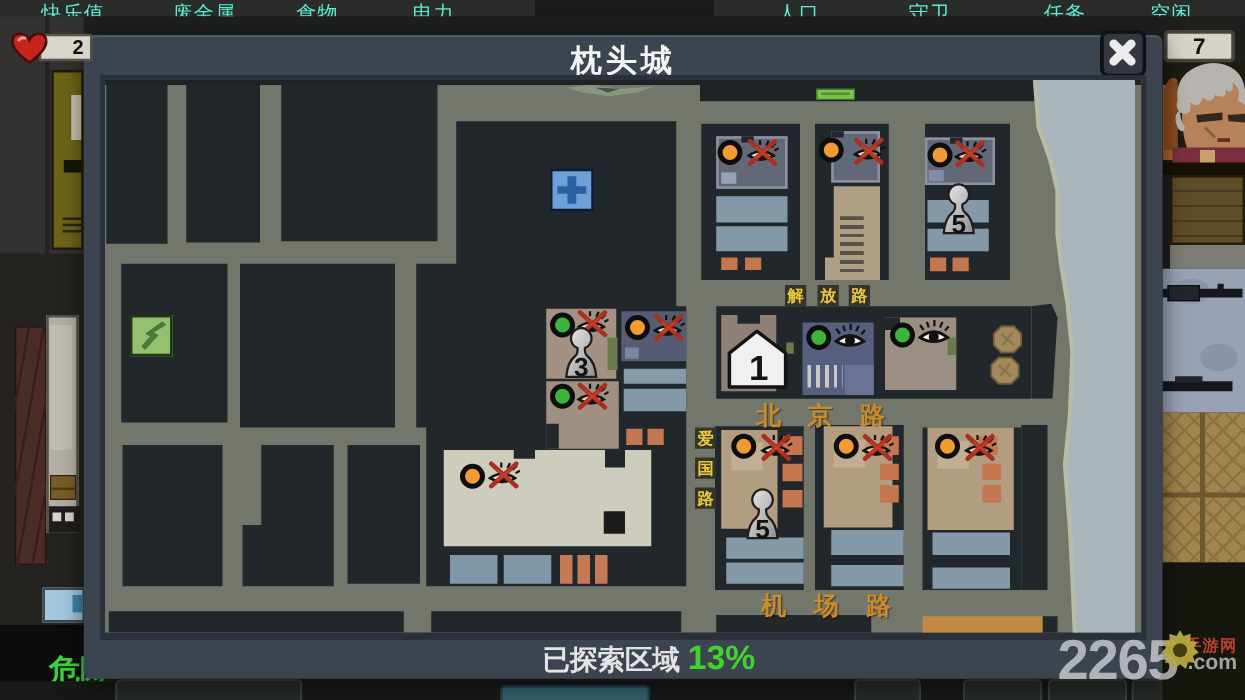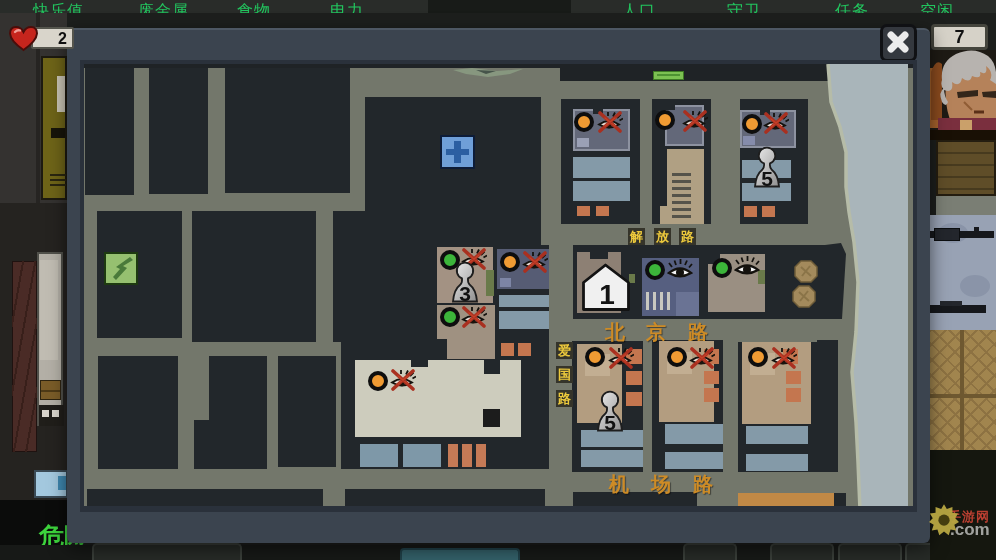--- a/index.html
+++ b/index.html
@@ -8,21 +8,21 @@
 .abs{position:absolute}
 .blk{position:absolute;background:#22272b}
 .dot{position:absolute;border-radius:50%;border:4.5px solid #0e0e0e;box-sizing:border-box;width:20px;height:20px;z-index:6}
 #map svg.ic{z-index:6}
 .dg{background:#3cb53a}
 .do{background:#f09b33}
 .rsq{position:absolute;background:#c4764f}
 .brect{position:absolute;background:#849aa8}
 .tile{position:absolute;width:17px;height:17px;background:#35342a;color:#ecc93c;font:bold 13px/17px "Liberation Sans",sans-serif;text-align:center}
 .bigch{position:absolute;color:#cd8b26;font:bold 20px "Liberation Sans",sans-serif;text-shadow:1px 1px 1px rgba(0,0,0,.45)}
-.tabt{position:absolute;color:#22c55e;font:16px "Liberation Sans",sans-serif;top:1px;letter-spacing:1px}
+.tabt{position:absolute;color:#5eead4;font:16px "Liberation Sans",sans-serif;top:1px;letter-spacing:1px}
 </style>
 </head>
 <body>
 <div id="screen">
 <svg width="0" height="0" style="position:absolute">
       <defs>
 <linearGradient id="pg" x1="0" y1="0" x2="1" y2="1">
           <stop offset="0" stop-color="#ededed"></stop>
           <stop offset="1" stop-color="#8f8f8f"></stop>
         </linearGradient>
@@ -138,20 +138,21 @@
 
 <div class="abs" style="left:930px;top:330px;width:66px;height:120px;background:#a1854e;background-image:repeating-linear-gradient(45deg,transparent 0 9px,#8d7242 9px 11px),repeating-linear-gradient(-45deg,transparent 0 9px,#8d7242 9px 11px)">
 <div class="abs" style="left:30px;top:0;width:4px;height:120px;background:#6e5830"></div>
 <div class="abs" style="left:0;top:64px;width:66px;height:4px;background:#6e5830"></div>
 </div>
 
 <div class="abs" style="left:930px;top:450px;width:66px;height:110px;background:#15170f"></div>
 
 <div class="abs" id="modal" style="left:67px;top:28px;width:863px;height:515px;background:#3b444f;border-radius:6px;box-shadow:0 5px 18px rgba(0,0,0,.55);border-top:2px solid #4d5763;box-sizing:border-box">
 
+  <div class="abs" style="left:0;top:2px;width:863px;text-align:center;color:#f3f3f3;font:bold 25px 'Liberation Sans';letter-spacing:3px">枕头城</div>
 
   <div class="abs" style="left:813px;top:-6px;width:37px;height:38px;background:#34383e;border:3px solid #101114;border-radius:7px;box-sizing:border-box">
     <svg width="30" height="30" viewBox="0 0 30 30">
           <path d="M8,8 L22,22 M22,8 L8,22" stroke="#ececec" stroke-width="7" stroke-linecap="round"></path>
         </svg>
   </div>
 
   <div class="abs" style="left:13px;top:30px;width:837px;height:452px;background:#2a313b"></div>
 
   <div class="abs" id="map" style="left:17px;top:34px;width:829px;height:442px;background:#73776b;overflow:hidden">
@@ -509,22 +510,27 @@
 
   <div class="brect" style="left:662px;top:390px;width:62px;height:17px"></div>
 
   <span class="bigch" style="left:525px;top:407px">机</span>
   <span class="bigch" style="left:567px;top:407px">场</span>
   <span class="bigch" style="left:609px;top:407px">路</span>
 
   <div class="abs" style="left:654px;top:429px;width:96px;height:17px;background:#c18946"></div>
   </div>
 
-</div>
-
+  <div class="abs" style="left:367px;top:481px;white-space:nowrap">
+    <span style="color:#e4e4e4;font:bold 22px 'Liberation Sans';vertical-align:baseline">已探索区域 </span>
+    <span style="color:#41d42e;font:bold 27px 'Liberation Sans';vertical-align:baseline">13%</span>
+  </div>
+</div>
+
+<div class="abs" style="left:846px;top:505px;color:rgba(255,255,255,.6);font:bold 45px/1 'Liberation Sans';letter-spacing:-1px;z-index:50">2265</div>
 
 <svg class="abs" style="left:929px;top:503px;z-index:51;opacity:.95" width="30" height="38" viewBox="0 0 32 40">
       <path d="M16,1 L19,6 L25,4 L25,10 L31,11 L28,16 L32,20 L27,23 L29,29 L23,28 L21,34 L16,30 L11,34 L9,28 L3,29 L5,23 L0,20 L4,16 L1,11 L7,10 L7,4 L13,6Z" fill="#b8a742"></path>
       <circle cx="16" cy="18" r="6" fill="#474010"></circle>
     </svg>
 
 <div class="abs" style="left:948px;top:508px;color:rgba(215,70,55,.85);font:bold 13px 'Liberation Sans';z-index:50;letter-spacing:1px">手游网</div>
 
 <div class="abs" style="left:950px;top:520px;color:rgba(255,255,255,.6);font:bold 17px 'Liberation Sans';z-index:50">.com</div>
 </div>

